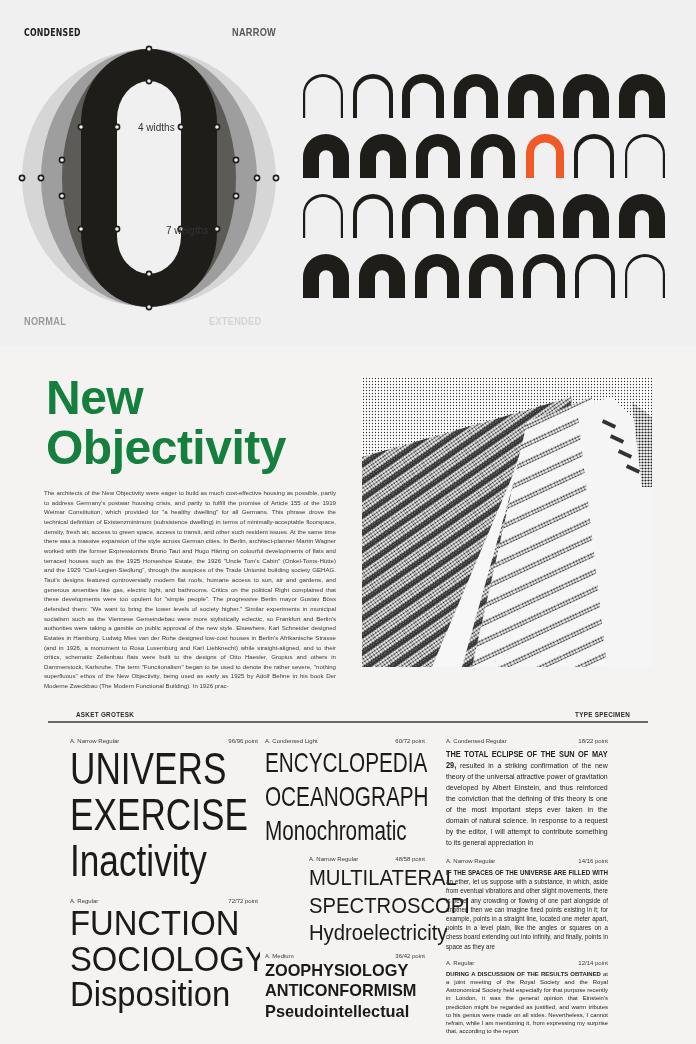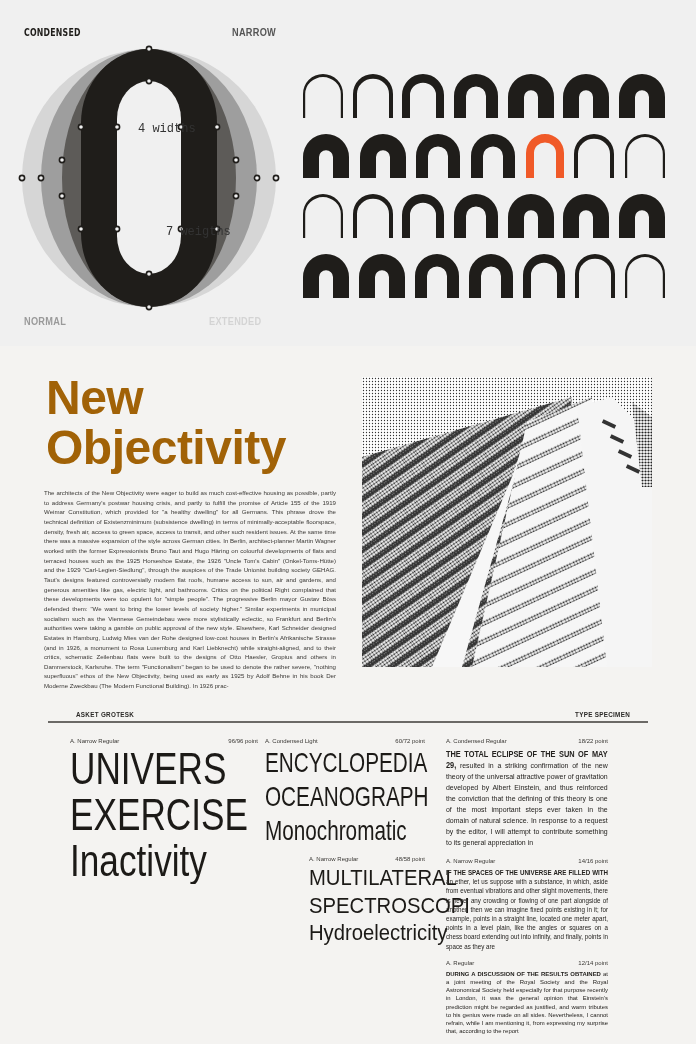--- a/index.html
+++ b/index.html
@@ -8,30 +8,30 @@
 
   
   .top { position: absolute; left: 0; top: 0; width: 696px; height: 346px; background: #f0f0f0; }
   .corner-label { position: absolute; font-family: "Liberation Sans", sans-serif; font-weight: bold; font-size: 10px; letter-spacing: 0.3px; transform: scaleX(0.92); transform-origin: left; }
   .cl-condensed { left: 24px; top: 27px; color: #1f1d1a; font-family: "DejaVu Sans", sans-serif; transform: scaleX(0.78); }
   .cl-narrow { left: 232px; top: 27px; color: #555; }
   .cl-normal { left: 24px; top: 316px; color: #9a9a9a; }
   .cl-extended { left: 209px; top: 316px; color: #d4d4d4; }
 
   .o-diagram { position: absolute; left: 0; top: 0; width: 300px; height: 346px; }
-  .o-annot { position: absolute; font-size: 12px; color: #333; font-family: Liberation Mono, monospace; }
+  .o-annot { position: absolute; font-size: 10px; color: #333; font-family: Liberation Sans, sans-serif; }
   .o-annot.widths { left: 138px; top: 122px; }
   .o-annot.weights { left: 136px; top: 225px; margin-left: 30px; }
 
   .n-grid { position: absolute; left: 303px; top: 58px; width: 362px; }
   .n-row { height: 60px; display: flex; align-items: flex-end; justify-content: space-between; }
   .n-glyph { display: block; }
 
   
-  .title { position: absolute; left: 46px; top: 373px; font-family: "Liberation Sans", sans-serif; font-weight: bold; font-size: 48px; line-height: 50px; color: #a16207; letter-spacing: -0.5px; }
+  .title { position: absolute; left: 46px; top: 373px; font-family: "Liberation Sans", sans-serif; font-weight: bold; font-size: 48px; line-height: 50px; color: #15803d; letter-spacing: -0.5px; }
   .body-copy { position: absolute; left: 44px; top: 488px; width: 292px; font-family: "Liberation Sans", sans-serif; font-size: 6.1px; line-height: 9.65px; color: #3a3835; text-align: justify; }
   .photo { position: absolute; left: 362px; top: 377px; width: 290px; height: 290px; overflow: hidden; background: #fff; }
 
   
   .spec-head { position: absolute; top: 711px; font-size: 6.3px; font-weight: bold; color: #2a2826; letter-spacing: 0.3px; }
   .spec-head.left { left: 76px; }
   .spec-head.right { left: 575px; }
   .divider { position: absolute; left: 48px; top: 721px; width: 600px; height: 2px; background: #6b6966; }
 
   .col { position: absolute; top: 736px; }
@@ -268,40 +268,58 @@
   <div class="col col1">
     <div class="blk blk1">
       <div class="meta">
         <span class="name">A. Narrow Regular</span>
         <span class="pts">96/96 point</span>
       </div>
       <div class="big">UNIVERS</div>
       <div class="big">EXERCISE</div>
       <div class="big">Inactivity</div>
     </div>
+    <div class="blk blk2">
+      <div class="meta">
+        <span class="name">A. Regular</span>
+        <span class="pts">72/72 point</span>
+      </div>
+      <div class="big">FUNCTION</div>
+      <div class="big">SOCIOLOGY</div>
+      <div class="big">Disposition</div>
+    </div>
   </div>
 
   <div class="col col2">
     <div class="blk blk1">
       <div class="meta">
         <span class="name">A. Condensed Light</span>
         <span class="pts">60/72 point</span>
       </div>
       <div class="big">ENCYCLOPEDIA</div>
       <div class="big">OCEANOGRAPHY</div>
       <div class="big">Monochromatic</div>
     </div>
     <div class="blk blk2">
       <div class="meta">
         <span class="name">A. Narrow Regular</span>
         <span class="pts">48/58 point</span>
       </div>
       <div class="big">MULTILATERAL</div>
       <div class="big">SPECTROSCOPIC</div>
       <div class="big">Hydroelectricity</div>
+    </div>
+    <div class="blk blk3">
+      <div class="meta">
+        <span class="name">A. Medium</span>
+        <span class="pts">36/42 point</span>
+      </div>
+      <div class="big">ZOOPHYSIOLOGY</div>
+      <div class="big">ANTICONFORMISM</div>
+      <div class="big">Pseudointellectual</div>
     </div>
   </div>
 
   <div class="col col3">
     <div class="blk blk1">
       <div class="meta">
         <span class="name">A. Condensed Regular</span>
         <span class="pts">18/22 point</span>
       </div>
       <p class="para">

